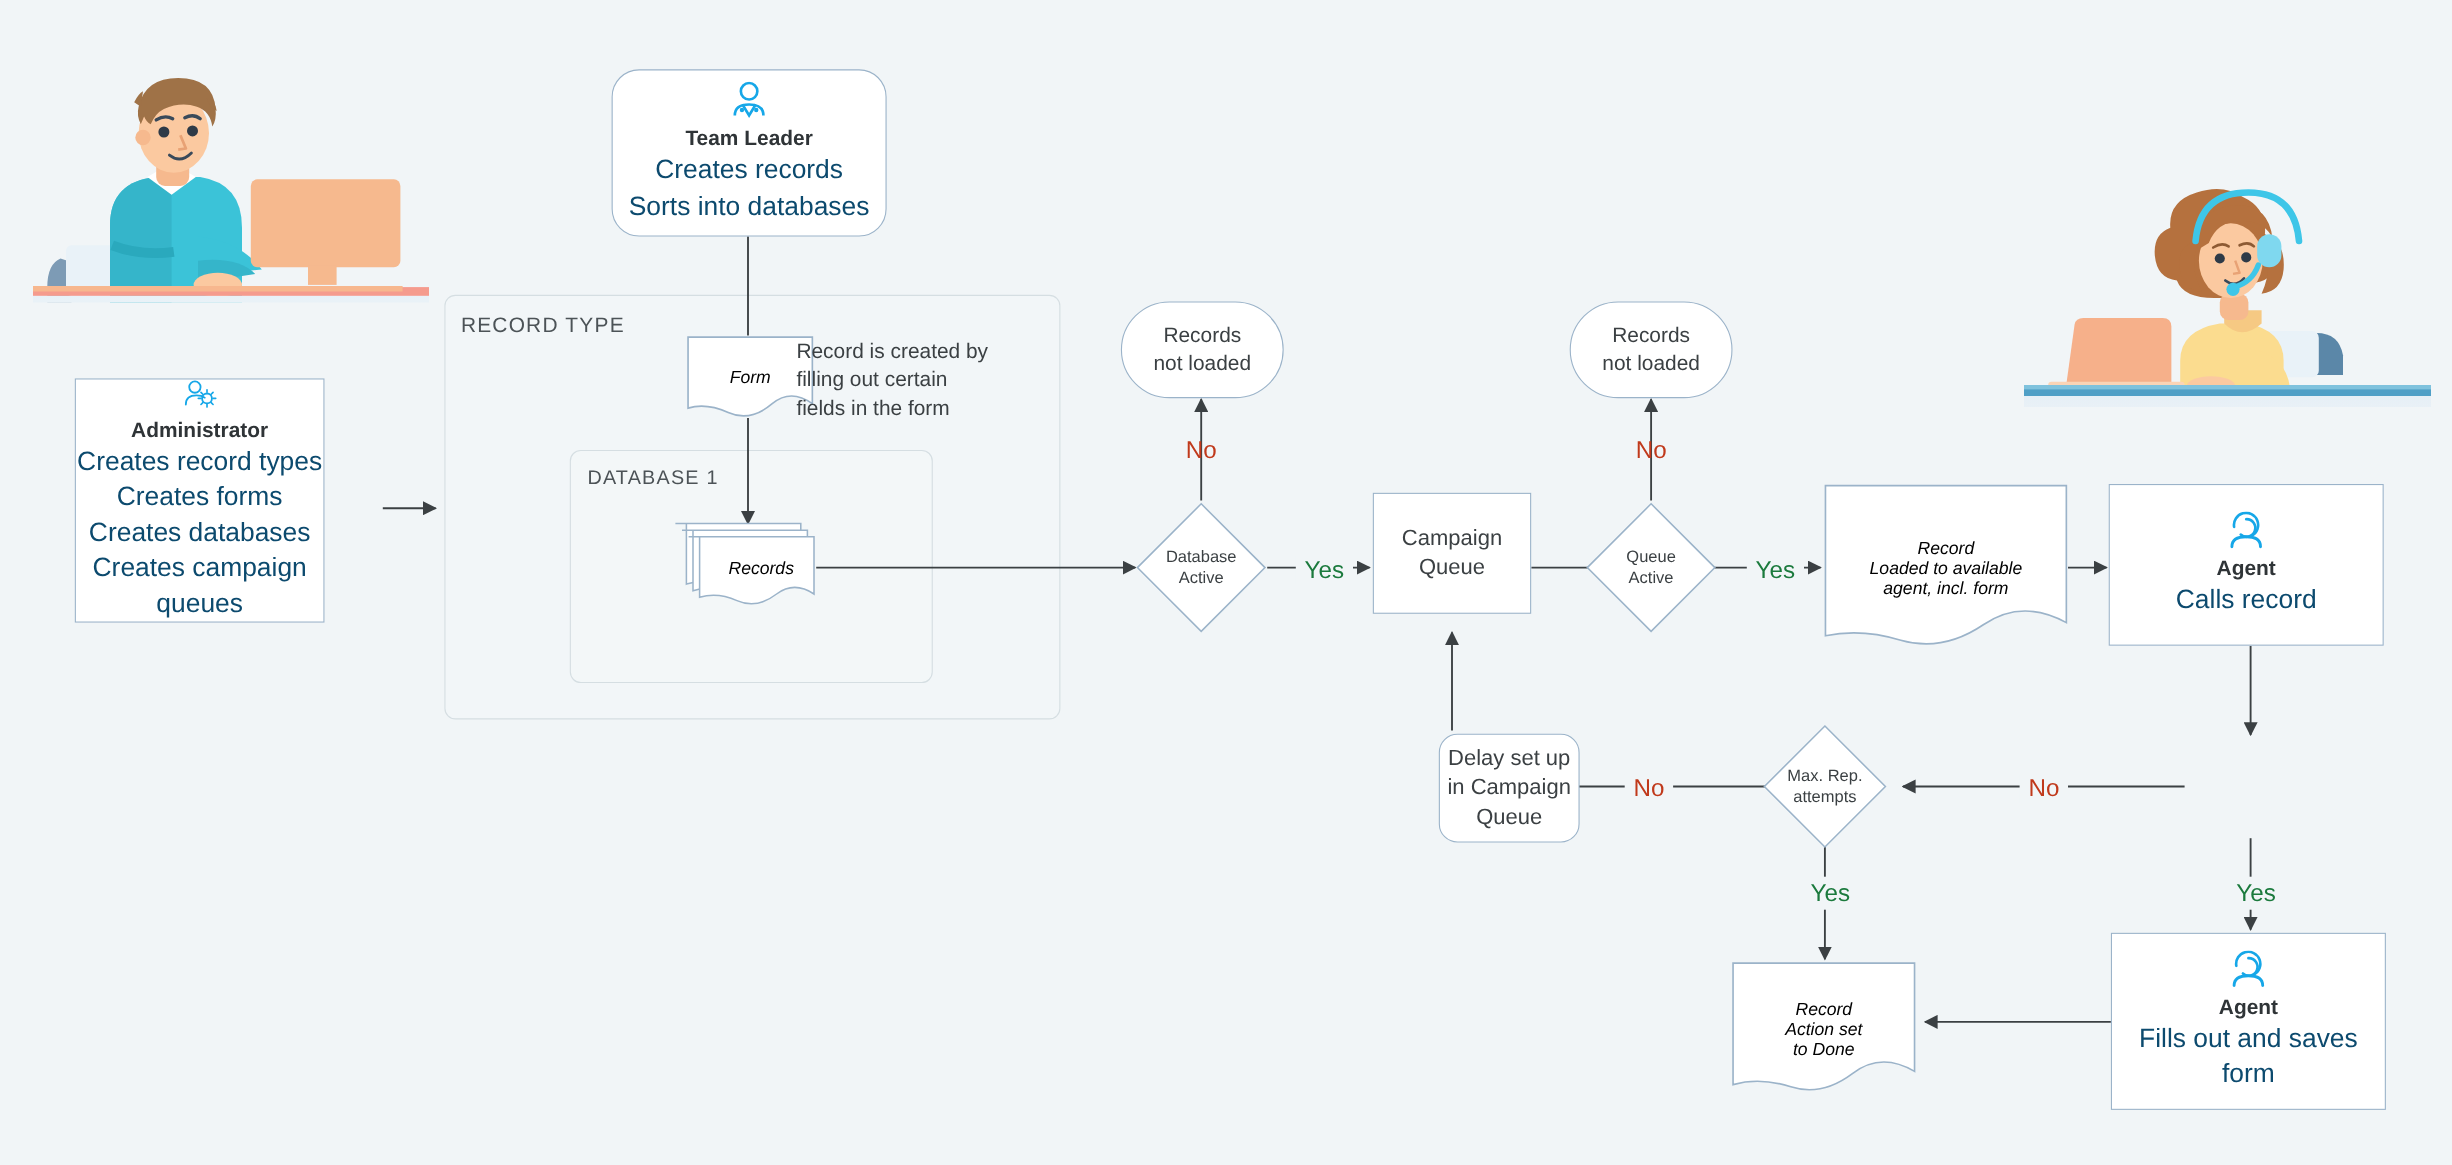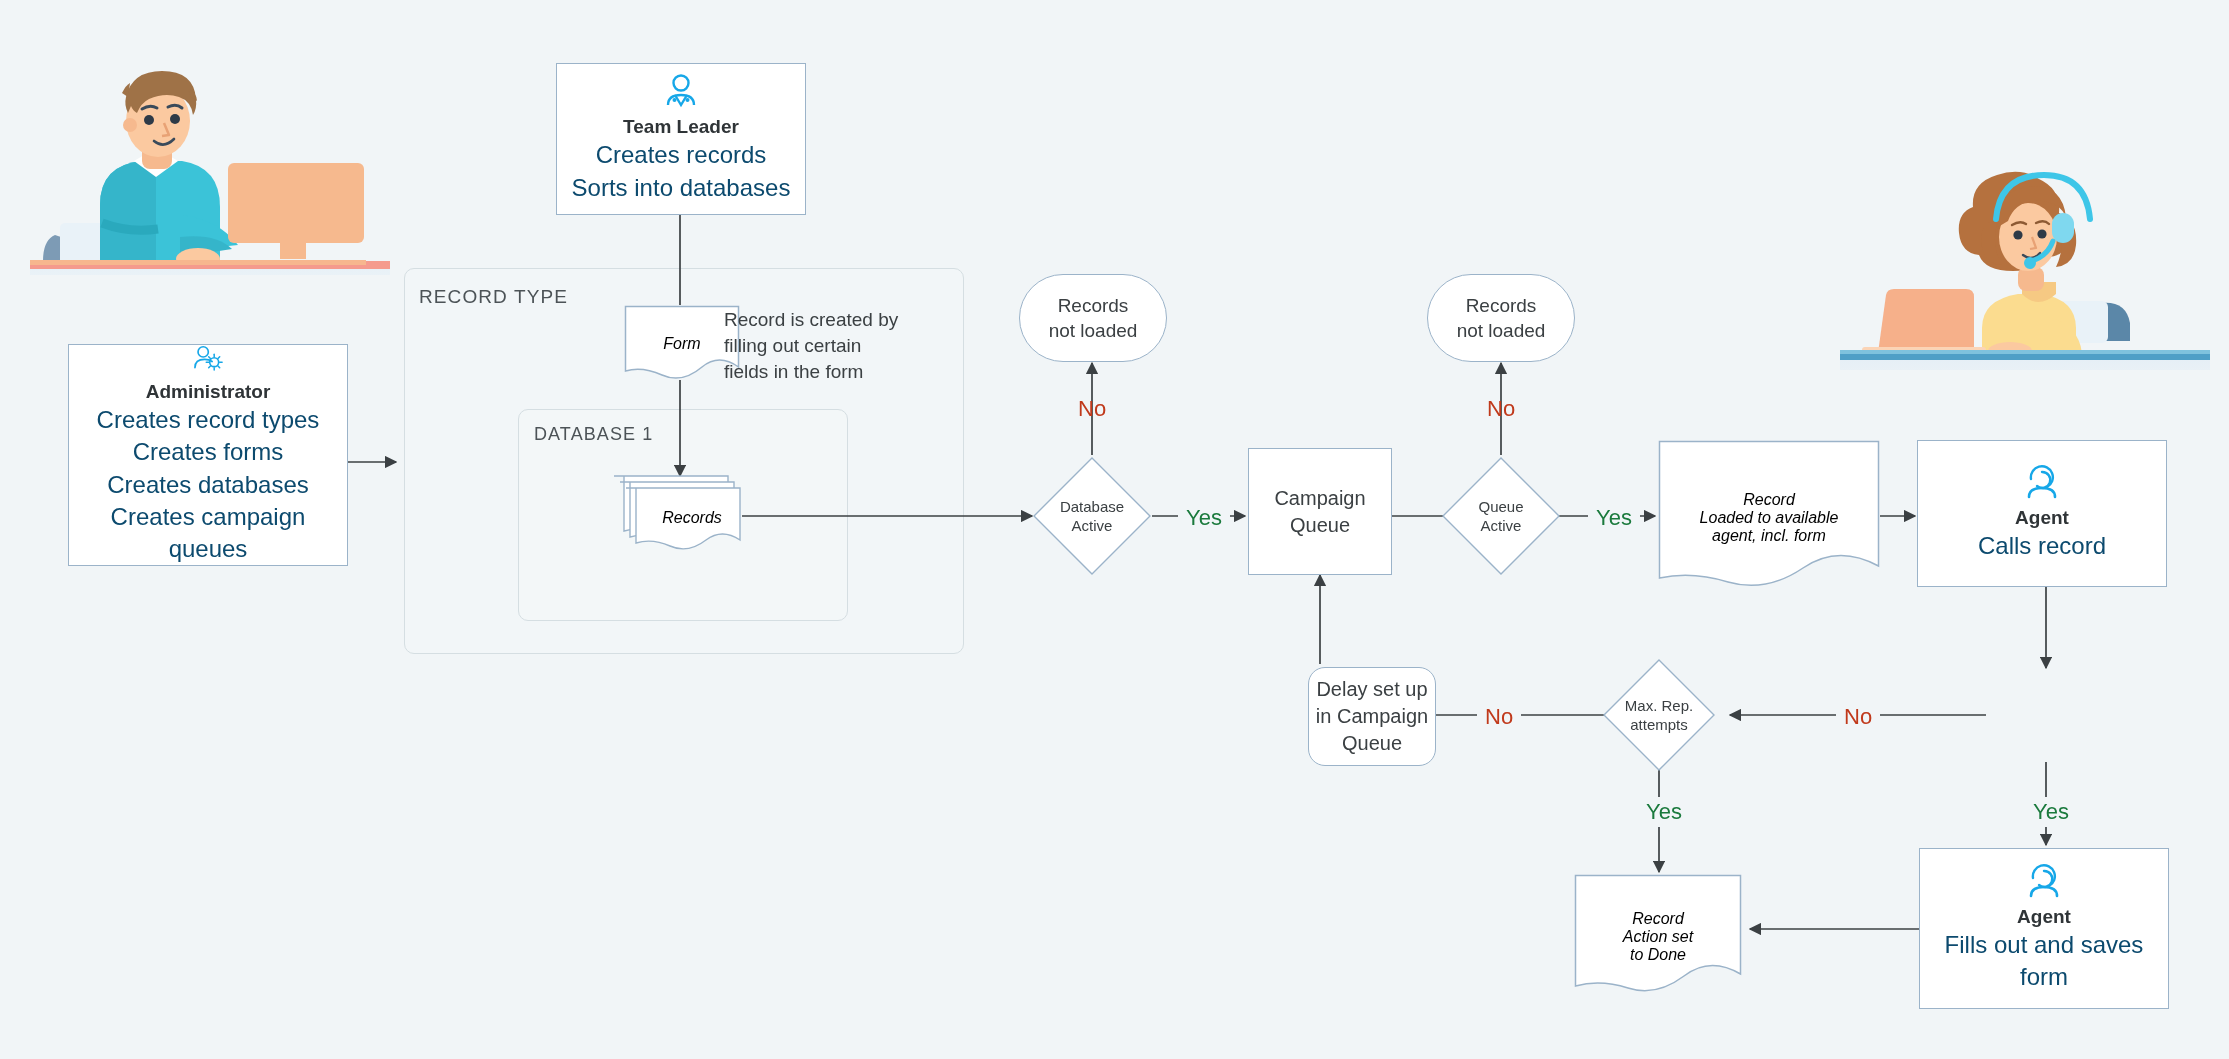--- a/index.html
+++ b/index.html
@@ -206,34 +206,34 @@
       <line x1="1320" y1="664" x2="1320" y2="575" marker-end="url(#ah)"></line>
 
       <line x1="1659" y1="762" x2="1659" y2="872" marker-end="url(#ah)"></line>
 
       <line x1="2046" y1="762" x2="2046" y2="845" marker-end="url(#ah)"></line>
 
       <line x1="1920" y1="929" x2="1750" y2="929" marker-end="url(#ah)"></line>
     </g>
   </svg>
 
-  <div class="node box" style="left:556px;top:63px;width:250px;height:152px;">
+  <div class="node box" style="left:556px;top:63px;width:250px;height:152px;border-radius:25px;">
     <svg width="40" height="34" viewBox="0 0 40 34" style="margin-bottom:6px;">
       <circle cx="20" cy="9" r="7.5" fill="none" stroke="#16a7e8" stroke-width="2.4"></circle>
       <path d="M7 31 q0 -10 13 -10 q13 0 13 10" fill="none" stroke="#16a7e8" stroke-width="2.4"></path>
       <path d="M14 21 l6 10 l6 -10" fill="none" stroke="#16a7e8" stroke-width="2.4"></path>
       <circle cx="13.5" cy="26" r="2" fill="#16a7e8"></circle>
       <circle cx="26.5" cy="26" r="2" fill="#16a7e8"></circle>
     </svg>
     <div class="title">Team Leader</div>
     <div class="sub">Creates records</div>
     <div class="sub">Sorts into databases</div>
   </div>
 
-  <div class="node box" style="left:68px;top:344px;width:280px;height:222px;justify-content:space-between;">
+  <div class="node box" style="left:68px;top:344px;width:227px;height:222px;justify-content:space-between;">
     <svg width="44" height="38" viewBox="0 0 44 38" style="margin-bottom:8px;">
       <circle cx="15" cy="10" r="7.5" fill="none" stroke="#16a7e8" stroke-width="2.4"></circle>
       <path d="M3 33 q0 -12 14 -12 q7 0 11 3" fill="none" stroke="#16a7e8" stroke-width="2.4" stroke-linecap="round"></path>
       <circle cx="31" cy="25" r="6.5" fill="none" stroke="#16a7e8" stroke-width="2.4"></circle>
       <g stroke="#16a7e8" stroke-width="2.2" stroke-linecap="round">
         <line x1="31" y1="13.5" x2="31" y2="17"></line>
           <line x1="31" y1="33" x2="31" y2="36.5"></line>
         <line x1="19.5" y1="25" x2="23" y2="25"></line>
           <line x1="39" y1="25" x2="42.5" y2="25"></line>
         <line x1="23" y1="17" x2="25.5" y2="19.5"></line>
@@ -302,21 +302,21 @@
       <path d="M60 2 L118 60 L60 118 L2 60 Z" fill="#ffffff" stroke="#9bb3c9" stroke-width="1.4"></path>
     </svg>
     <div class="dlabel">
         <div>
       <div>Queue</div>
       <div>Active</div>
     </div>
       </div>
   </div>
 
-  <div class="node box" style="left:1248px;top:448px;width:144px;height:127px;">
+  <div class="node box" style="left:1248px;top:448px;width:144px;height:110px;">
     <div class="plain">Campaign</div>
     <div class="plain">Queue</div>
   </div>
 
   <div class="docwrap" style="left:1658px;top:440px;width:222px;height:155px;">
     <svg width="222" height="155" viewBox="0 0 222 155">
       <path d="M1.5 1.5 L220.5 1.5 L220.5 126 Q180 104 145 128 Q108 153 70 142 Q34 131 1.5 138 Z" fill="#ffffff" stroke="#9bb3c9" stroke-width="1.5"></path>
     </svg>
     <div class="doctext" style="padding-bottom:30px;">
       <div class="title">Record</div>

